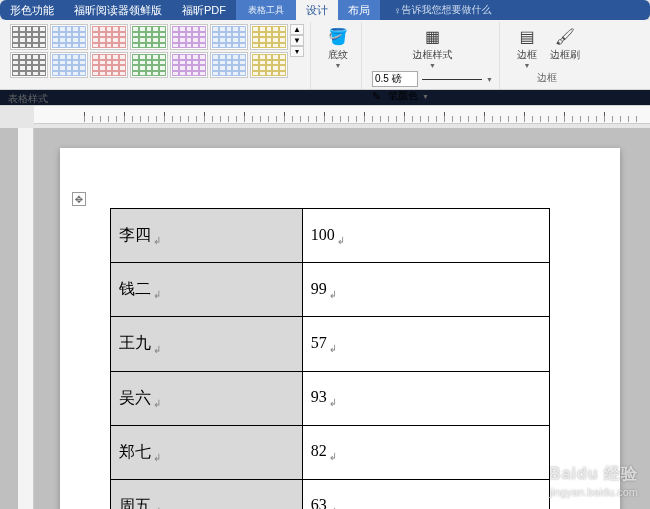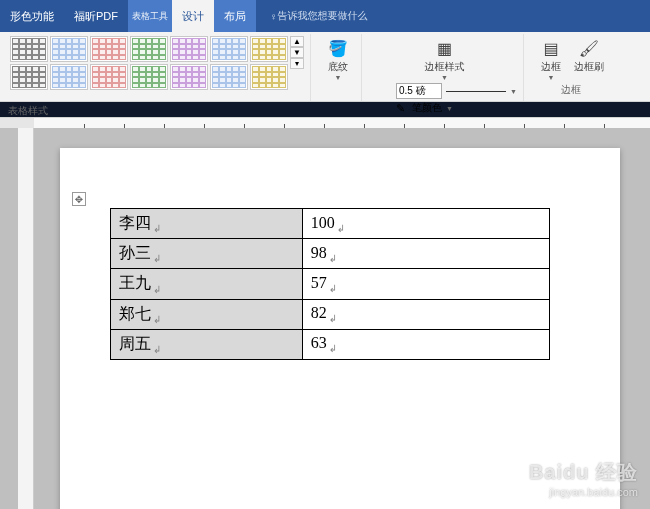--- a/index.html
+++ b/index.html
@@ -11,23 +11,24 @@
     height: 509px;
     overflow: hidden;
     position: relative;
   }
 
   
   .tabs {
     display: flex;
     background: #2b579a;
     color: #fff;
-    height: 32px;
+    height: 20px;
     align-items: stretch;
     font-size: 11px;
+    border-radius: 6px;
   }
   .tab {
     padding: 4px 10px;
     cursor: pointer;
     display: flex;
     align-items: center;
   }
   .tab.contextual-header {
     background: #4a7bc8;
   }
@@ -118,21 +119,20 @@
     font-size:16px;
     margin-bottom:2px;
   }
   .drop-caret { font-size:7px; color:#666; }
 
   .border-controls {
     display:flex;
     flex-direction:column;
     gap:2px;
     font-size:10px;
-    margin-left:24px;
   }
   .border-row { display:flex; align-items:center; gap:4px; }
   .weight-box {
     border:1px solid #aaa; background:#fff;
     width:46px; height:16px;
     font-size:10px; padding:0 2px;
     display:flex;align-items:center;
   }
   .line-preview {
     border-top:1px solid #333;
@@ -202,21 +202,21 @@
     cursor:move;
   }
 
   table.content {
     border-collapse:collapse;
     width:440px;
     margin-left:20px;
   }
   table.content td {
     border:1px solid #000;
-    padding:4px 8px;
+    padding:16px 8px;
     font-size:16px;
     font-family:"SimSun","宋体",serif;
     height:26px;
   }
   table.content td:first-child {
     width:210px;
     background:#d9d9d9;
   }
   table.content td:nth-child(2) {
     width:270px;
@@ -230,29 +230,30 @@
 
   .watermark {
     position:absolute;
     right:12px; bottom:10px;
     font-size:11px;
     color:rgba(255,255,255,0.7);
     text-align:right;
     text-shadow:0 0 2px rgba(0,0,0,0.4);
     line-height:1.3;
   }
-  .watermark .big { font-size:20px; font-weight:bold; letter-spacing:1px; }
+  .watermark .big { font-size:16px; font-weight:bold; letter-spacing:1px; }
 </style>
 </head>
 <body>
 
 <div class="tabs">
   <div class="tab">形色功能</div>
+  <div class="tab">福昕阅读器领鲜版</div>
   <div class="tab">福昕PDF</div>
-  <div class="tab contextual-header" style="padding:0 4px;flex-direction:column;justify-content:center;">
+  <div class="tab contextual-header" style="padding:0 12px;flex-direction:column;justify-content:center;">
     <span style="font-size:9px;opacity:.9">表格工具</span>
   </div>
   <div class="tab active">设计</div>
   <div class="tab contextual-header">布局</div>
   <div class="tab small">♀ <span>告诉我您想要做什么</span></div>
 </div>
 
 <div class="ribbon">
   <div class="group" style="flex-direction:row;align-items:flex-start;">
     <div class="style-gallery">
@@ -629,26 +630,30 @@
   <div class="vruler"></div>
   <div class="page">
     <div class="table-anchor">✥</div>
     <table class="content">
       <tbody id="tbody">
           <tr>
             <td>李四<span class="pmark">↲</span></td>
             <td>100<span class="pmark">↲</span></td>
           </tr>
           <tr>
-            <td>孙三<span class="pmark">↲</span></td>
-            <td>98<span class="pmark">↲</span></td>
+            <td>钱二<span class="pmark">↲</span></td>
+            <td>99<span class="pmark">↲</span></td>
           </tr>
           <tr>
             <td>王九<span class="pmark">↲</span></td>
             <td>57<span class="pmark">↲</span></td>
+          </tr>
+          <tr>
+            <td>吴六<span class="pmark">↲</span></td>
+            <td>93<span class="pmark">↲</span></td>
           </tr>
           <tr>
             <td>郑七<span class="pmark">↲</span></td>
             <td>82<span class="pmark">↲</span></td>
           </tr>
           <tr>
             <td>周五<span class="pmark">↲</span></td>
             <td>63<span class="pmark">↲</span></td>
           </tr>
         </tbody>

